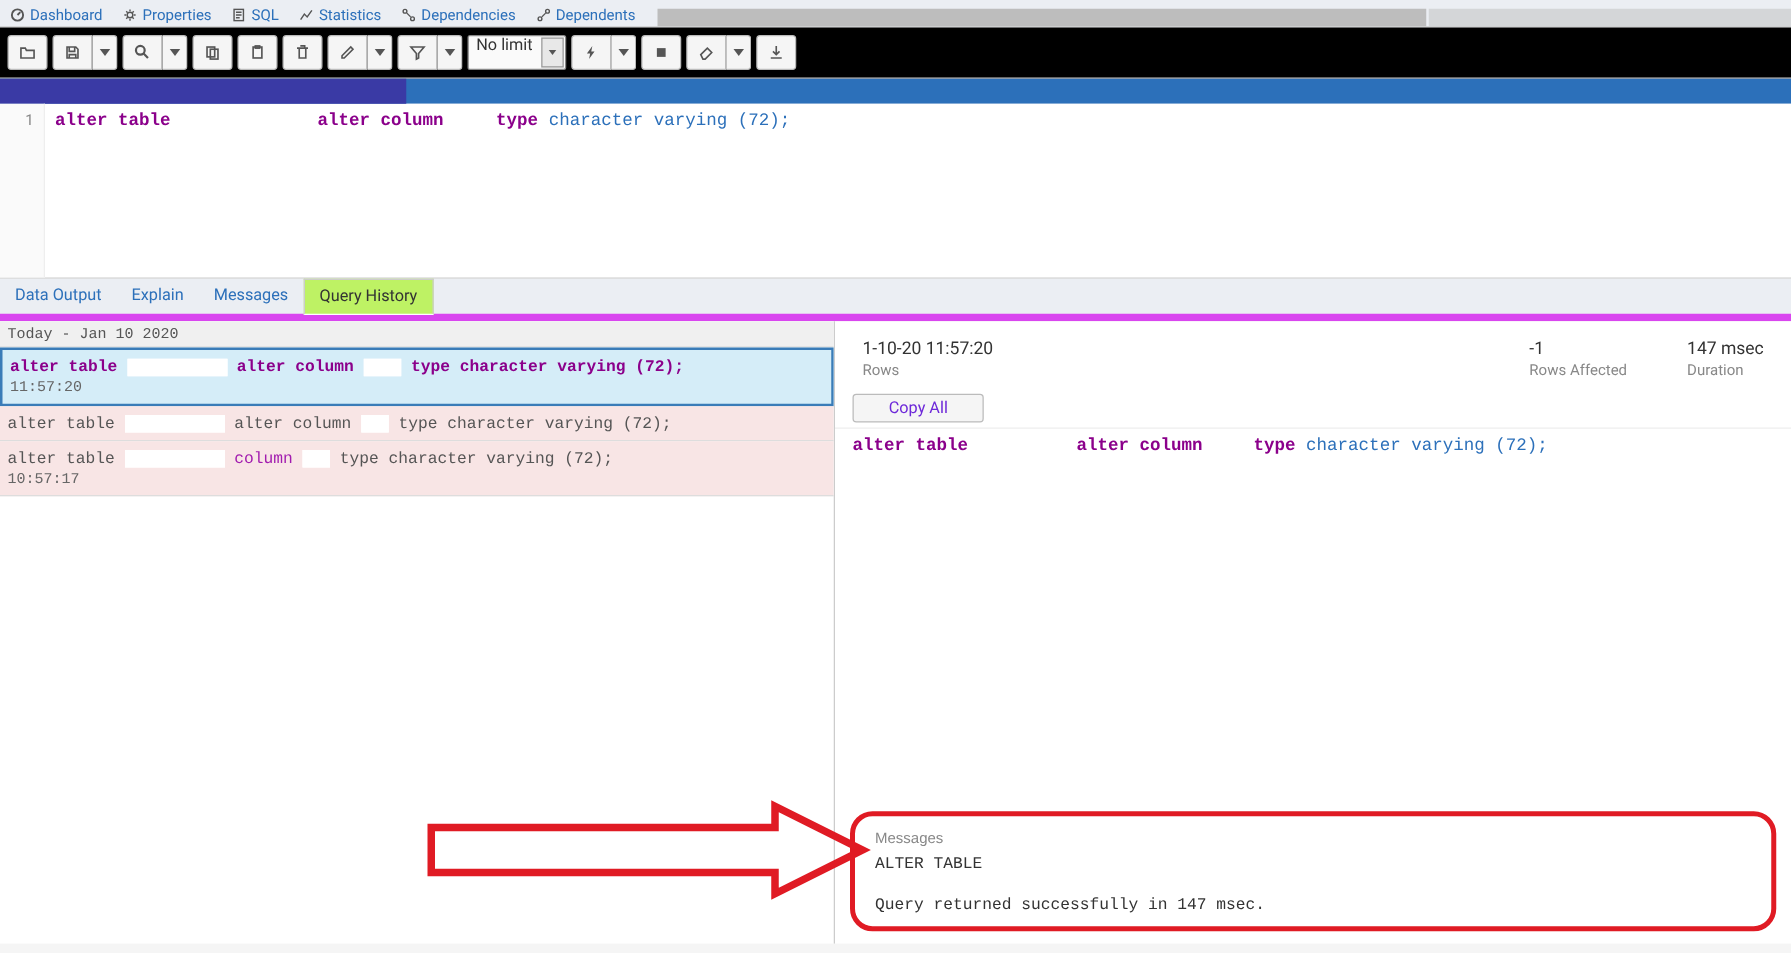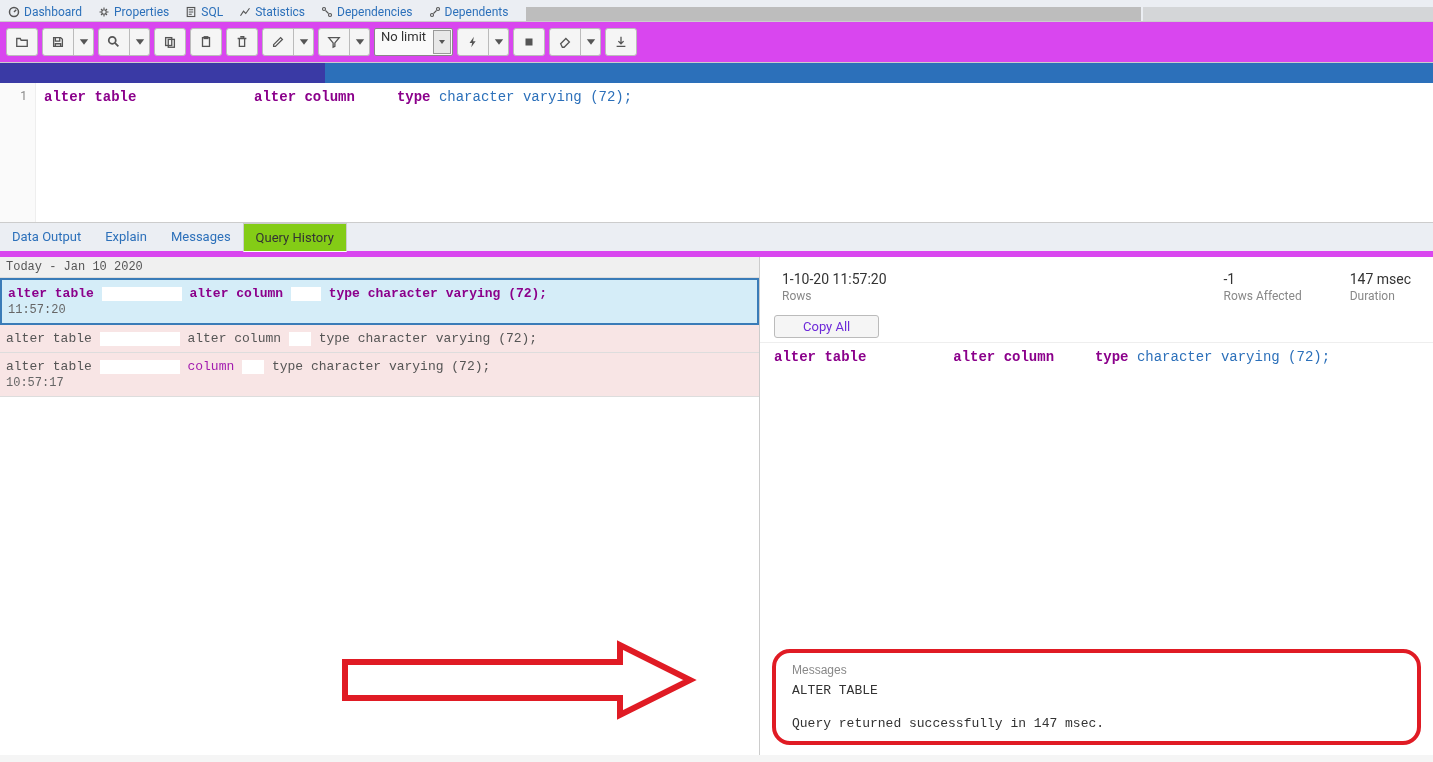--- a/index.html
+++ b/index.html
@@ -3,41 +3,41 @@
 <meta charset="utf-8">
 <style>
 * { box-sizing: border-box; margin: 0; padding: 0; }
 body { font-family: -apple-system, BlinkMacSystemFont, "Segoe UI", Roboto, sans-serif; font-size: 13px; background: #f5f5f5; color: #333; }
 .topbar { display: flex; align-items: flex-end; background: #ebeef3; height: 22px; border-bottom: 1px solid #ccc; }
 .topnav { display: flex; }
 .topnav-item { display: flex; align-items: center; padding: 2px 8px; color: #2c70ba; cursor: pointer; font-size: 12px; gap: 4px; }
 .topnav-item svg { width: 12px; height: 12px; }
 .topnav-fill { flex: 1; background: #bdbdbd; height: 14px; margin-left: 10px; margin-right: 2px; }
 .topnav-fill2 { width: 290px; background: #bdbdbd; height: 14px; opacity: 0.5; }
-.toolbar { display: flex; align-items: center; padding: 6px 6px; gap: 4px; background: #d946ef; border-bottom: 1px solid #ccc; }
+.toolbar { display: flex; align-items: center; padding: 6px 6px; gap: 4px; background: #000000; border-bottom: 1px solid #ccc; }
 .tbtn { display: inline-flex; align-items: center; justify-content: center; width: 32px; height: 28px; border: 1px solid #bbb; background: #f5f5f5; border-radius: 3px; cursor: pointer; color: #555; }
 .tbtn svg { width: 14px; height: 14px; }
 .tbtn.small { width: 20px; }
 .tbtn-group { display: flex; }
 .tbtn-group .tbtn:first-child { border-top-right-radius: 0; border-bottom-right-radius: 0; }
 .tbtn-group .tbtn:last-child { border-top-left-radius: 0; border-bottom-left-radius: 0; border-left: none; }
 .limit-select { height: 28px; border: 1px solid #888; background: #fafafa; padding: 0 26px 0 6px; font-size: 13px; position: relative; border-radius: 2px;}
 .limit-caret { position: absolute; right: 2px; top: 2px; bottom: 2px; width: 18px; background: #e8e8e8; border: 1px solid #999; display: flex; align-items: center; justify-content: center; }
 .blue-bar { height: 20px; background: #2c70ba; display: flex; }
 .blue-bar-seg { background: #3a3aa5; width: 325px; height: 100%; }
 .editor { display: flex; background: #fff; border-bottom: 1px solid #ccc; height: 140px; }
 .gutter { width: 36px; text-align: right; padding: 6px 8px 0 0; color: #888; background: #fafafa; border-right: 1px solid #eee; font-size: 12px; }
 .code { padding: 6px 8px; font-family: "Courier New", monospace; font-size: 14px; white-space: pre; }
 .kw { color: #8b008b; font-weight: bold; }
 .txt { color: #2c70ba; }
 .tabs { display: flex; background: #ebeef3; border-bottom: 6px solid #d946ef; }
 .tab { padding: 6px 12px; color: #2c70ba; cursor: pointer; font-size: 13px; }
-.tab.active { background: #84cc16; color: #333; border: 1px solid #ccc; border-bottom: 1px solid #fff; margin-bottom: -1px; }
+.tab.active { background: #bef264; color: #333; border: 1px solid #ccc; border-bottom: 1px solid #fff; margin-bottom: -1px; }
 .lower { display: flex; height: 498px; }
-.history-pane { width: 760px; border-right: 1px solid #ccc; background: #fff; overflow: hidden; }
+.history-pane { width: 668px; border-right: 1px solid #ccc; background: #fff; overflow: hidden; }
 .detail-pane { flex: 1; background: #fff; display: flex; flex-direction: column; }
 .date-header { background: #f0f0f0; padding: 3px 6px; font-family: "Courier New", monospace; font-size: 12px; color: #555; border-bottom: 1px solid #ddd; }
 .hist-item { padding: 6px 6px; border-bottom: 1px solid #ddd; font-family: "Courier New", monospace; font-size: 13px; }
 .hist-item.selected { background: #d5edf8; border: 2px solid #3a7cb8; }
 .hist-item.error { background: #f8e5e5; }
 .hist-time { color: #666; font-size: 12px; margin-top: 2px; }
 .redacted { display: inline-block; background: #fff; width: 80px; height: 14px; vertical-align: middle; border: 1px solid #fff;}
 .detail-top { display: flex; padding: 14px 22px 8px; gap: 48px; }
 .detail-field { }
 .detail-value { font-size: 14px; color: #333; }

